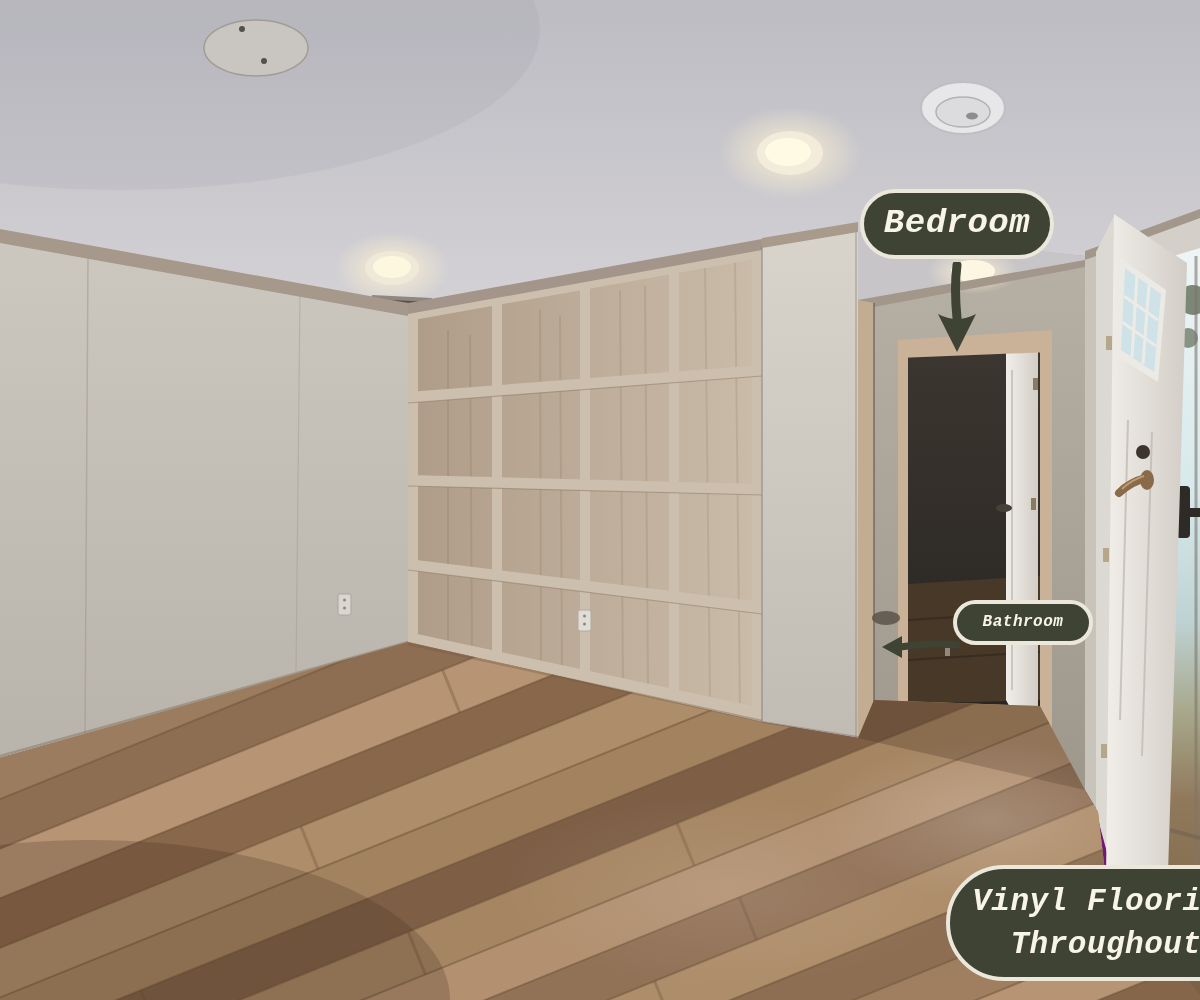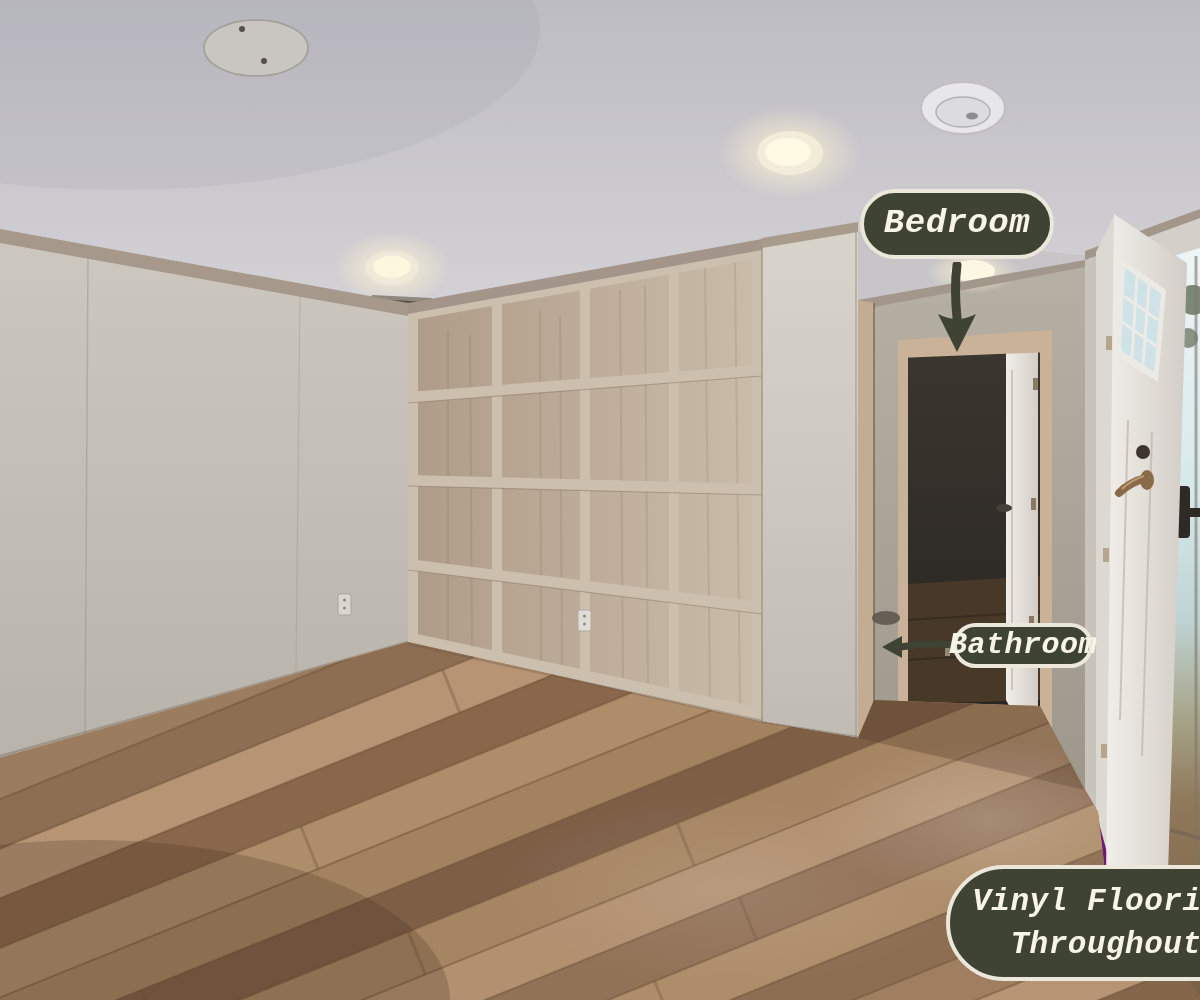--- a/index.html
+++ b/index.html
@@ -5,21 +5,21 @@
   html,body{margin:0;padding:0;background:#222;}
   #stage{position:relative;width:1200px;height:1000px;overflow:hidden;
          font-family:Liberation Mono, monospace;background:#701a75;}
   #scene{position:absolute;left:0;top:0;width:1200px;height:1000px;display:block;}
   .pill{position:absolute;display:flex;flex-direction:column;align-items:center;justify-content:center;
         background:var(--pill-bg);border:4px solid var(--pill-border);color:var(--pill-text);
         border-radius:999px;font-style:italic;font-weight:bold;line-height:1.15;
         letter-spacing:.5px;white-space:nowrap;box-sizing:border-box;}
   .pill-bedroom{left:860px;top:189px;width:194px;height:70px;font-size:34px;}
   .pill-accent{left:306px;top:676px;width:252px;height:66px;font-size:33px;}
-  .pill-bathroom{left:953px;top:623px;width:140px;height:45px;font-size:30px;}
+  .pill-bathroom{left:953px;top:600px;width:140px;height:45px;font-size:16px;}
   .pill-vinyl{left:946px;top:865px;width:310px;height:116px;font-size:31px;
               border-radius:58px;line-height:1.4;padding-left:10px;}
   .arrow-svg{position:absolute;display:block;}
 </style>
 </head>
 <body>
 
 <div id="stage">
 
 <svg id="scene" viewBox="0 0 1200 1000" aria-hidden="true">

